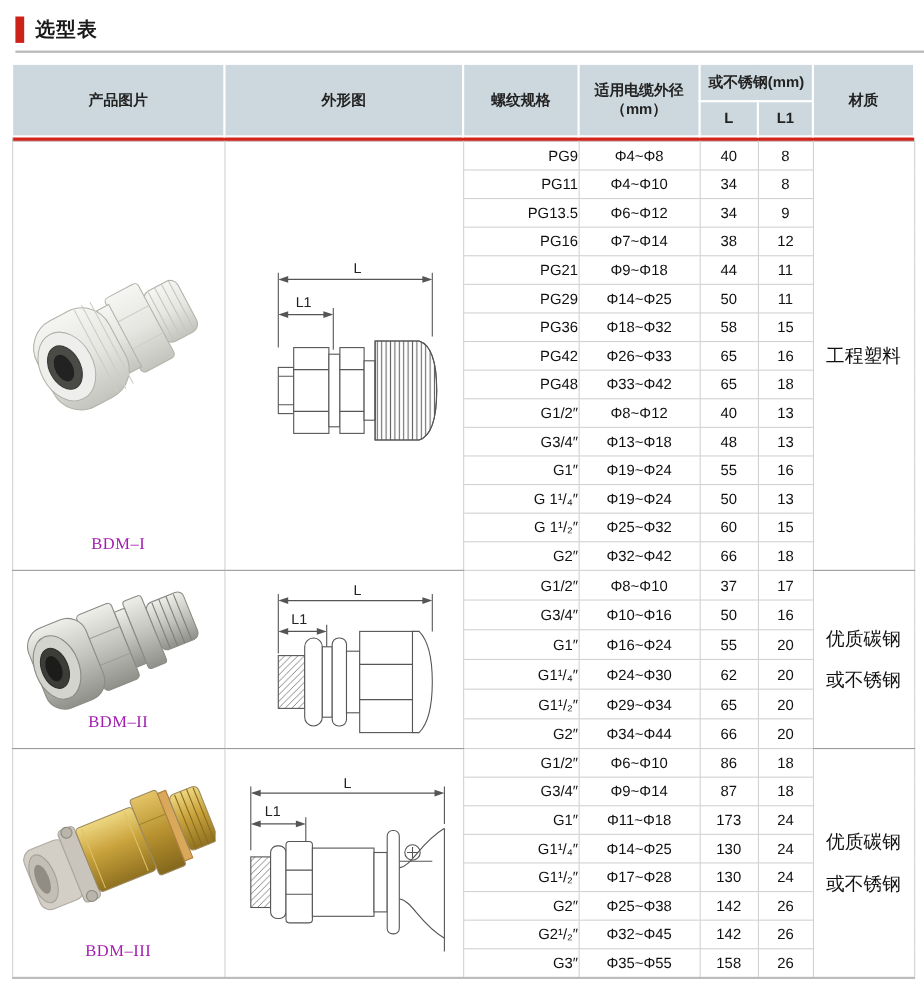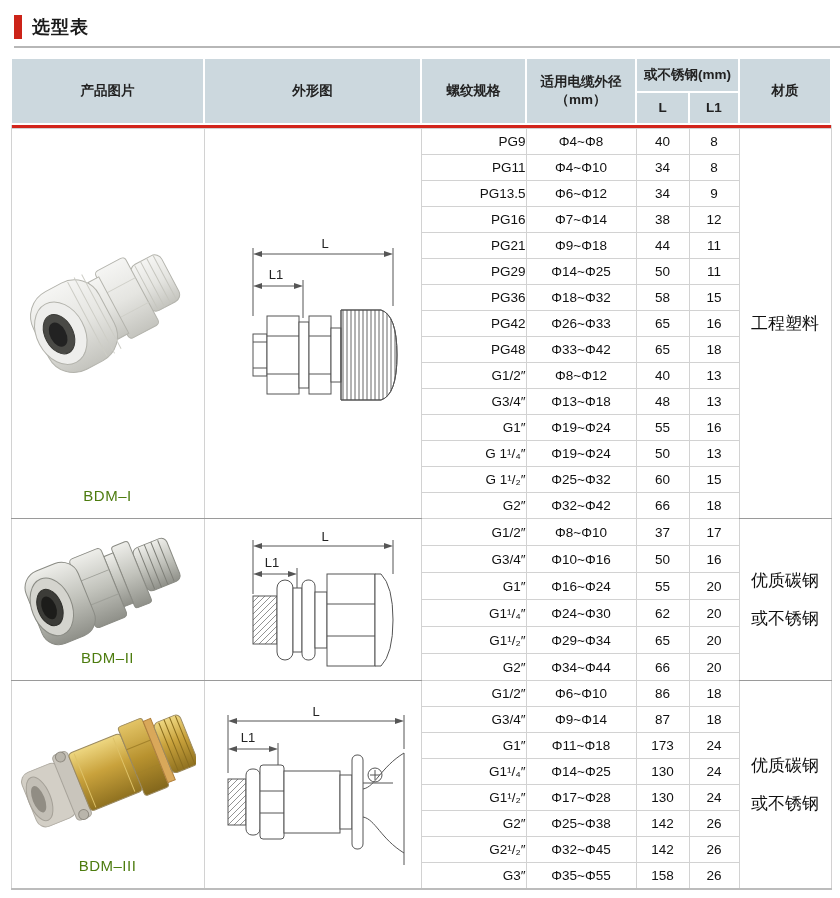--- a/index.html
+++ b/index.html
@@ -23,21 +23,21 @@
   thead tr:last-child th{height:30px;}
   tbody td{border:1px solid #d2d2d2;font-size:13.5px;text-align:center;vertical-align:middle;
            height:25px;padding:0;color:#111;background:#fff;}
   tr.accent-rule td{border:none;height:3px;background:#d2251c;padding:0;}
   tr.group-start td{border-top:1px solid #9a9a9a;}
   .rowspan-cell{border-bottom:1px solid #9a9a9a;}
   .spec-cell{text-align:right;padding-left:26px;}
   .photo-cell,.outline-cell{vertical-align:middle;}
   .cell-stack{display:flex;flex-direction:column;align-items:center;justify-content:center;height:100%;}
   .cell-stack svg{display:block;margin:auto;}
-  .model-label{font-size:15px;color:#4d7c0f;margin:2px 0 14px 0;letter-spacing:.5px;}
+  .model-label{font-size:15px;color:#a21caf;margin:2px 0 14px 0;letter-spacing:.5px;font-family:Liberation Serif, serif;}
   .material-cell div{line-height:2.2;font-size:17px;}
   text{font-family:"Liberation Sans","DejaVu Sans",sans-serif;}
 </style>
 </head>
 <body>
 
 <div class="title-row">
   <span class="accent-block"></span>
   <h1 class="page-title">选型表</h1>
 </div>

